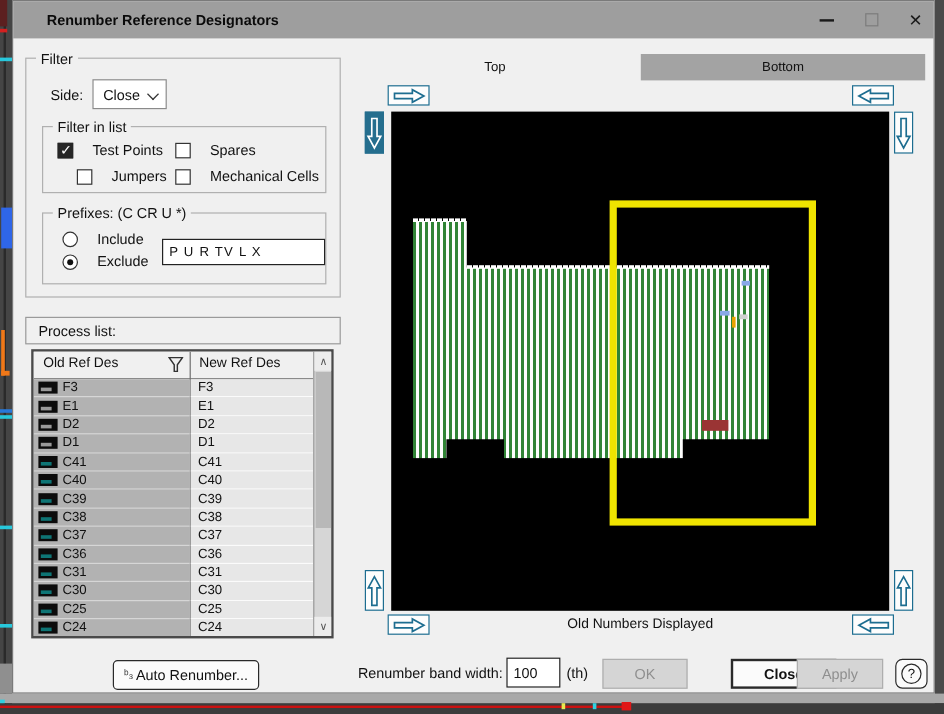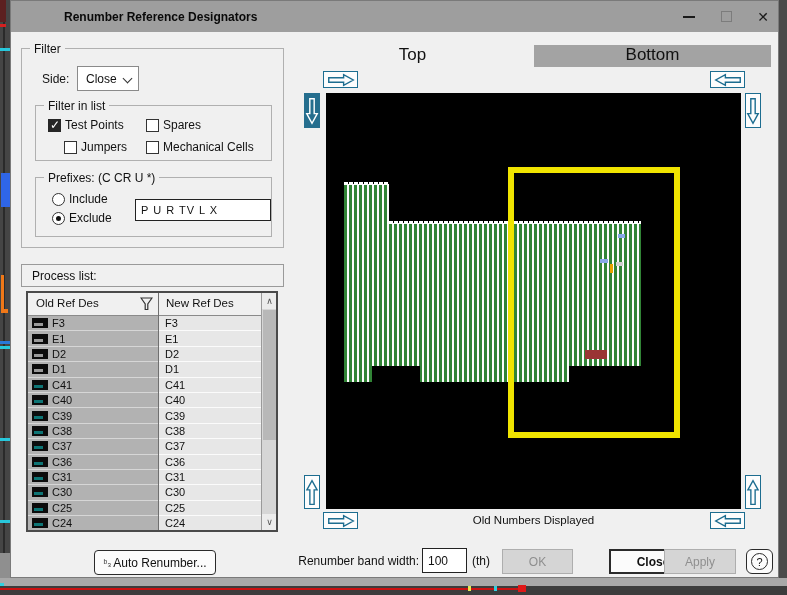--- a/index.html
+++ b/index.html
@@ -28,21 +28,21 @@
   .b-redline { left:0; top:588px; width:520px; height:2px; background:#cc1111; }
   .b-ytick   { left:468px; top:586px; width:3px; height:5px; background:#e8e850; }
   .b-ctick   { left:494px; top:586px; width:3px; height:5px; background:#30d0e0; }
   .b-rblock  { left:518px; top:585px; width:8px; height:7px; background:#e01818; }
   .b-lctick  { left:0; top:583px; width:4px; height:3px; background:#30d0e0; }
 
   
   .dialog { left:10px; top:0; width:769px; height:578px; background:#f0f0f0;
             border:1px solid #7a7a7a; }
   .titlebar { left:0; top:0; width:100%; height:31px; background:#9e9e9e;
-              display:flex; align-items:center;padding-left:25px; }
+              display:flex; align-items:center; }
   .title { margin-left:28px; font-weight:bold; font-size:12px; color:#0a0a0a; }
   .winbtn { position:absolute; top:0; width:36px; height:31px; display:flex;
             align-items:center; justify-content:center; cursor:default; }
   .btn-min { left:660px; } .btn-max { left:697px; } .btn-close { left:734px; }
   .glyph-min { display:inline-block; width:12px; border-top:2px solid #1a1a1a; }
   .glyph-max { display:inline-block; width:11px; height:11px; border:1px solid #7c7c7c; }
   .glyph-close { font-size:14px; color:#1a1a1a; }
 
   
   .groupbox { border:1px solid #b0b0b0; }
@@ -69,21 +69,21 @@
   
   .cb { display:inline-block; width:13px; height:13px; border:1px solid #333;
         background:#fff; position:relative; flex:none; }
   .cb.on { background:#262626; border-color:#262626; }
   .cb.on::after { content:"✓"; position:absolute; left:1px; top:-2px; color:#fff;
                   font-size:12px; }
   .radio { display:inline-block; width:13px; height:13px; border:1px solid #333;
            border-radius:50%; background:#fff; position:relative; flex:none; }
   .radio.on::after { content:""; position:absolute; left:3px; top:3px; width:5px;
                      height:5px; border-radius:50%; background:#111; }
-  .opt { position:absolute; display:flex; align-items:center; gap:4px; }
+  .opt { position:absolute; display:flex; align-items:center; gap:16px; }
 
   .prefix-input { left:99px; top:21px; width:136px; height:22px; border:1.5px solid #222;
                   background:#fff; font-size:11px; display:flex; align-items:center;
                   padding-left:5px; letter-spacing:1px; }
 
   
   .pl-labelbox { left:10px; top:263px; width:263px; height:23px; border:1px solid #9a9a9a;
                  display:flex; align-items:center; }
   .pl-labelbox span { margin-left:10px; }
   .ptable { left:15px; top:290px; width:252px; height:241px; border:2px solid #4a4a4a;
@@ -125,22 +125,22 @@
   .btn-help  { left:735px; top:548px; width:27px; height:25px; border-radius:6px; border-width:1.5px; }
   .help-circle { width:17px; height:17px; border:1.5px solid #2a2a2a; border-radius:50%;
                  display:flex; align-items:center; justify-content:center; font-size:11px; }
 
   .bandw-label { left:240px; top:553px; width:168px; text-align:right; }
   .bandw-input { left:411px; top:547px; width:45px; height:25px; border:1.5px solid #222;
                  background:#fff; display:flex; align-items:center; padding-left:5px; }
   .bandw-unit { left:461px; top:553px; }
 
   
-  .tab { position:absolute; top:44px; height:22px; display:flex; 
-         justify-content:center; font-size:17px; }
+  .tab { position:absolute; top:44px; height:22px; display:flex; align-items:center;
+         justify-content:center; font-size:11px; }
   .tab-top { left:280px; width:243px; }
   .tab-bottom { left:523px; width:237px; }
   .tab.on { background:#a3a3a3; }
   .dir-text { left:315px; top:72px; width:415px; text-align:center; font-size:11.5px; }
   .status-text { left:315px; top:513px; width:415px; text-align:center; font-size:11.5px; }
 
   .arrowbox { position:absolute; color:#1d6d90; background:#fdfdfd; border:1.5px solid #1d6d90;
               display:flex; align-items:center; justify-content:center; }
   .arrowbox.filled { background:#256e8e; color:#fff; border-color:#256e8e; }
   .ab-h { width:35px; height:17px; } .ab-v { width:16px; height:35px; }

